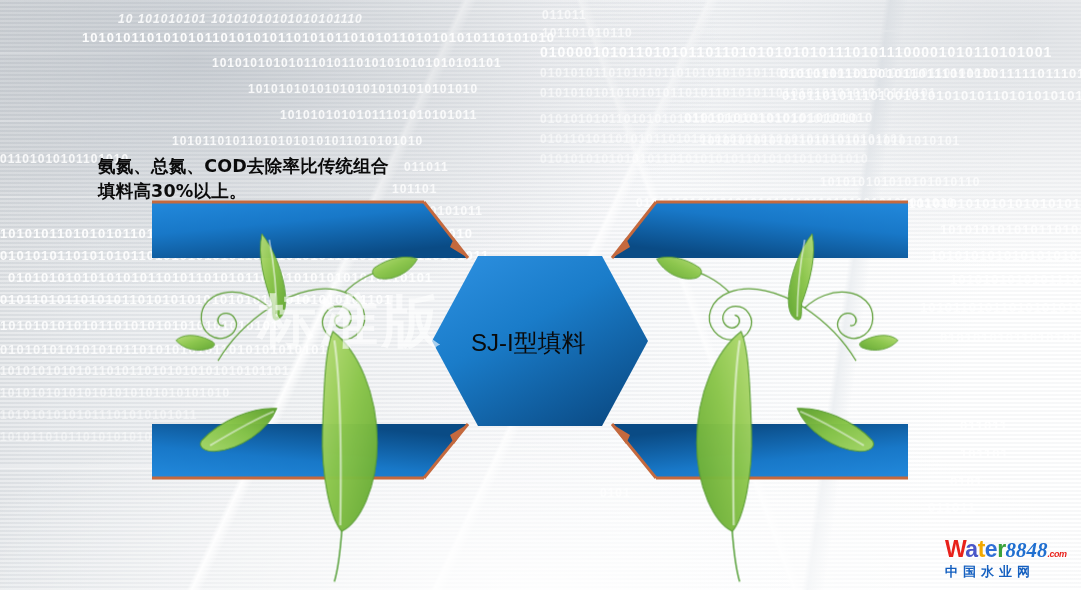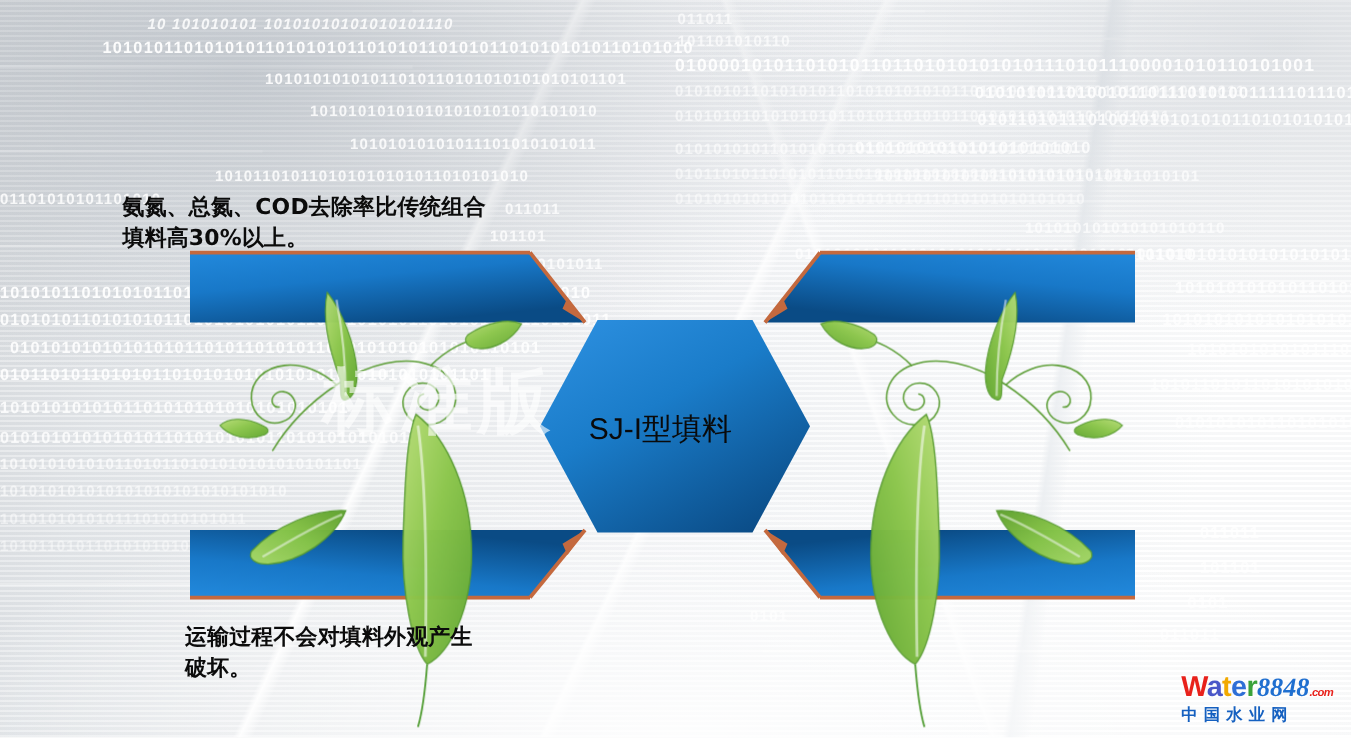--- a/index.html
+++ b/index.html
@@ -277,21 +277,19 @@
   </svg>
 
   <div class="wm">标准版</div>
 
   <div class="hex-label">
     <span>SJ-I型填料</span>
   </div>
 
   <div class="callout" id="txt-tl">氨氮、总氮、COD去除率比传统组合
 填料高30%以上。</div>
-  <div class="callout" id="txt-bl">运输过程不会对填料外观产生
-破坏。</div>
 
   <div id="logo">
     <div class="wordmark"><span class="l1">W</span><span class="l2">a</span><span class="l3">t</span><span class="l4">e</span><span class="l5">r</span><span class="num">8848</span><span class="dotcom">.com</span></div>
     <div class="cn">中国水业网</div>
   </div>
 
 </div>
 
 </body></html>

